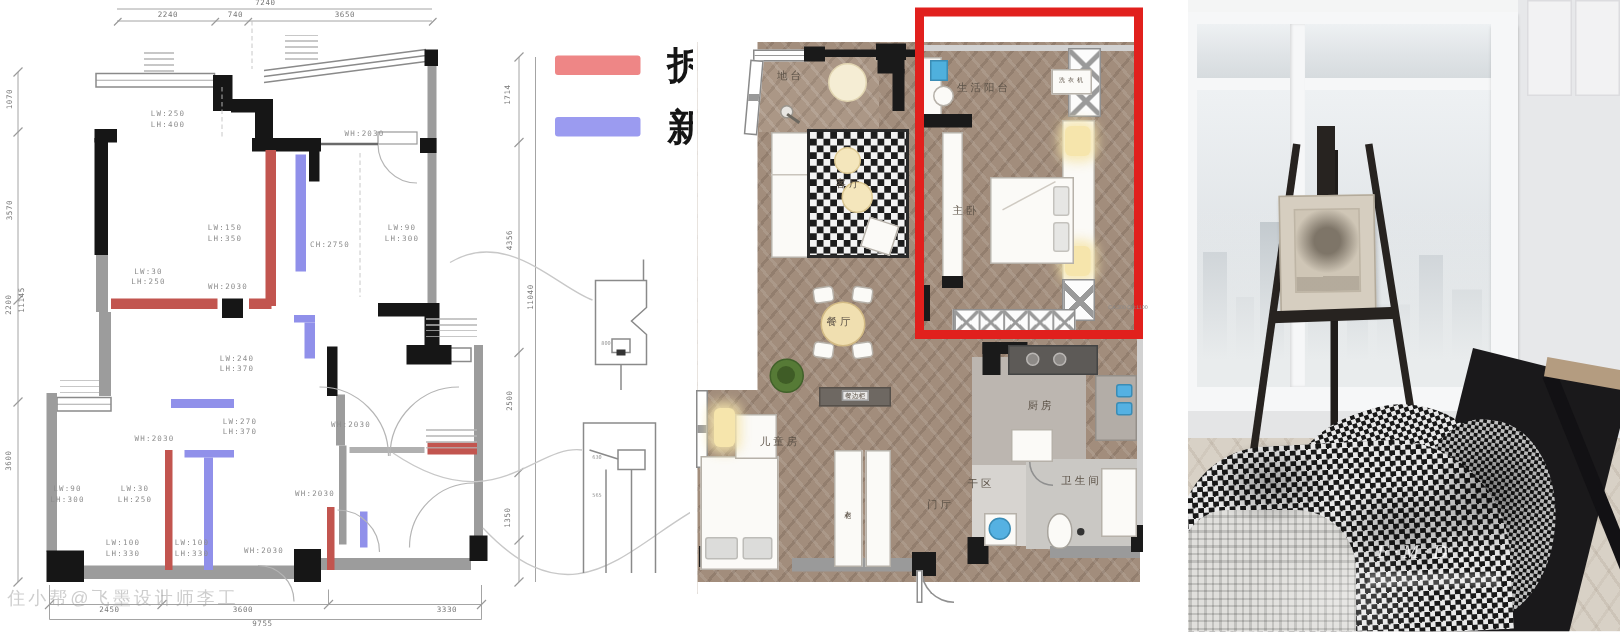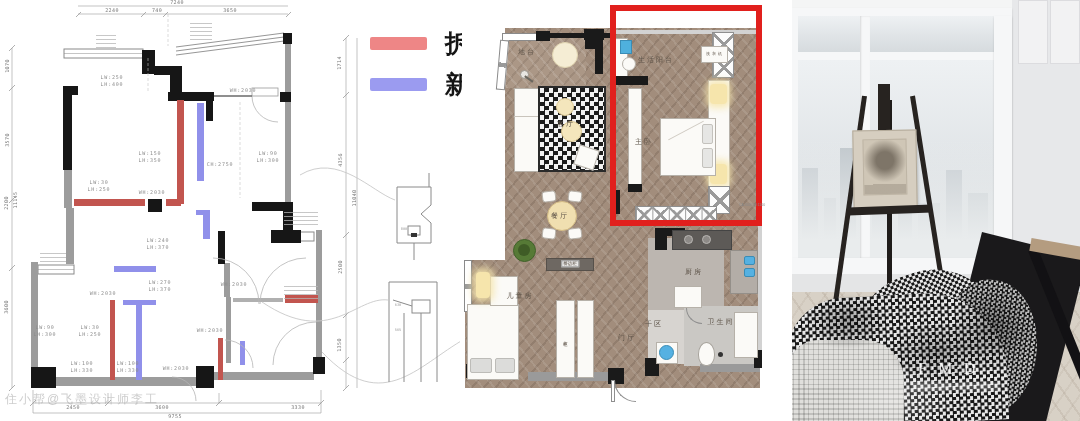--- a/index.html
+++ b/index.html
@@ -51,21 +51,21 @@
   .pane{background:linear-gradient(#eef1f3,#e0e4e7 55%,#d6dbde);overflow:hidden;}
   .bld{position:absolute;bottom:0;background:#c6ccd1;}
   .haze{position:absolute;left:0;right:0;bottom:0;height:60%;background:linear-gradient(transparent,#e9eced 85%);}
   .frame{background:#f6f7f8;box-shadow:0 1px 2px rgba(0,0,0,.15);}
   .easel{background:#272320;}
   .hound{background-color:#e9e9e9;background-image:repeating-conic-gradient(#171717 0 25%,#e9e9e9 0 50%);background-size:7px 7px;}
   .hound.fine{background-size:5px 5px;}
   .knit{background:#e0dfdc;background-image:
     repeating-linear-gradient(0deg,rgba(0,0,0,.14) 0 1.5px,transparent 1.5px 5px),
     repeating-linear-gradient(90deg,rgba(0,0,0,.14) 0 1.5px,transparent 1.5px 5px);}
-  #photo-wm{position:absolute;font-family:"Liberation Serif",serif;font-size:16px;color:rgba(255,255,255,.85);letter-spacing:3px;}
+  #photo-wm{position:absolute;font-family:"Liberation Serif",serif;font-size:13px;color:rgba(255,255,255,.85);letter-spacing:3px;font-style:italic;}
   #photo-wm-sub{position:absolute;background:rgba(255,255,255,.22);filter:blur(1px);border-radius:2px;}
   .specbox{background-image:repeating-linear-gradient(0deg,#b5b5b5 0 1px,transparent 1px 4px);opacity:.75;}
 </style>
 </head>
 <body>
 
 <div id="stage">
 
   <svg class="abs" style="left:0;top:0;" width="460" height="421" viewBox="0 0 460 421">
 

